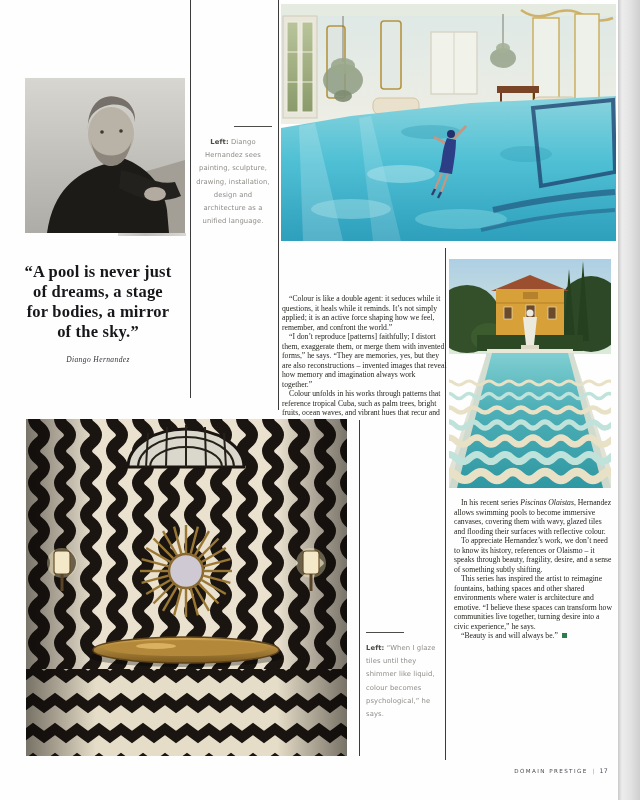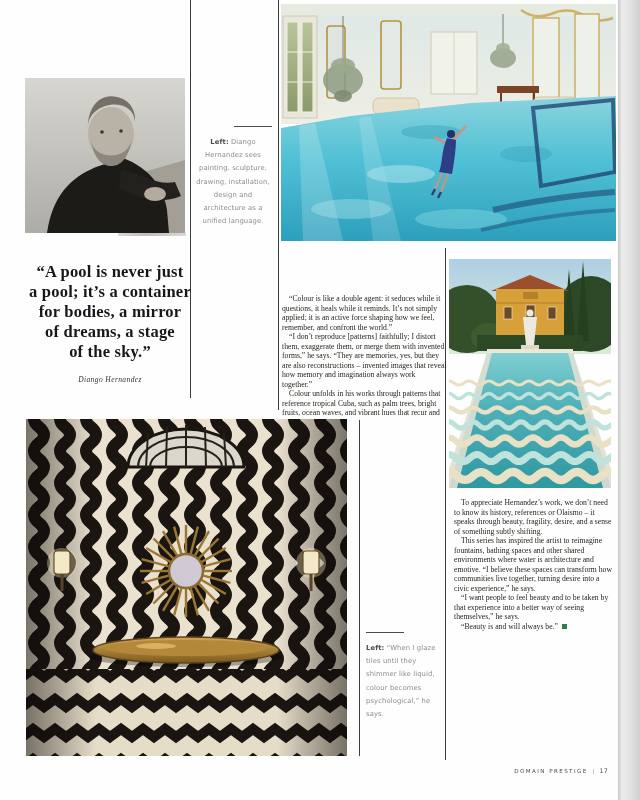--- a/index.html
+++ b/index.html
@@ -3,21 +3,21 @@
 <meta charset="utf-8">
 <style>
   html,body{margin:0;padding:0;background:#fff;}
   #page{position:relative;width:640px;height:800px;background:#fefefe;overflow:hidden;
         font-family:"Liberation Serif","DejaVu Serif",serif;}
   
   .scan-strip{position:absolute;top:0;right:0;width:22px;height:800px;
       background:linear-gradient(to right,#c9c9c9 0px,#ededed 4px,#e3e3e3 55%,#cfcfcf 100%);}
   .vrule{position:absolute;width:1px;background:#3c3c3c;}
   
-  .quote{position:absolute;left:24px;top:262px;width:172px;text-align:center;
+  .quote{position:absolute;left:12px;top:262px;width:172px;text-align:center;
       font-weight:700;font-size:16.5px;line-height:20px;color:#17161a;letter-spacing:.2px;}
   .quote-attr{margin-top:8px;font-weight:400;font-style:italic;font-size:7.5px;
       letter-spacing:.4px;color:#33323a;}
   
   .cap-col{position:absolute;font-family:"DejaVu Sans","Liberation Sans",sans-serif;
       font-size:6.8px;line-height:13.2px;color:#8f8d88;letter-spacing:.1px;}
   .cap-col b{color:#4e4c48;font-weight:700;}
   .cap-right{left:194px;top:126px;width:78px;text-align:center;}
   .cap-bottom{left:366px;top:632px;width:82px;text-align:left;}
   .cap-divider{border-top:1px solid #4e4c48;width:38px;height:0;margin-bottom:9px;}
@@ -156,23 +156,22 @@
   <div class="vrule" style="left:445px;top:248px;height:512px"></div>
   <div class="vrule" style="left:359px;top:420px;height:336px"></div>
 
   <div class="cap-col cap-right">
     <div class="cap-divider"></div>
     <p><b>Left:</b> <span>Diango Hernandez sees painting, sculpture, drawing, installation, design and architecture as a unified language.</span></p>
   </div>
 
   <div class="quote">
     <div>“A pool is never just</div>
-    <div>a pool; it’s a container</div>
+    <div>of dreams, a stage</div>
     <div>for bodies, a mirror</div>
-    <div>of dreams, a stage</div>
     <div>of the sky.”</div>
     <div class="quote-attr">Diango Hernandez</div>
   </div>
 
   <div class="bodycol col-center">
     <p>“Colour is like a double agent: it seduces while it questions, it heals while it reminds. It’s not simply applied; it is an active force shaping how we feel, remember, and confront the world.”</p>
     <p>“I don’t reproduce [patterns] faithfully; I distort them, exaggerate them, or merge them with invented forms,” he says. “They are memories, yes, but they are also reconstructions – invented images that reveal how memory and imagination always work together.”</p>
     <p>Colour unfolds in his works through patterns that reference tropical Cuba, such as palm trees, bright fruits, ocean waves, and vibrant hues that recur and transform.</p>
   </div>
 
@@ -305,23 +304,23 @@
       <line x1="285" y1="155" x2="285" y2="172" stroke="#5a4428" stroke-width="3"></line>
     </g>
   </svg>
 
   <div class="cap-col cap-bottom">
     <div class="cap-divider"></div>
     <p><b>Left:</b> <span>“When I glaze tiles until they shimmer like liquid, colour becomes psychological,” he says.</span></p>
   </div>
 
   <div class="bodycol col-right">
+    <p><span>In his recent series </span><span class="ital">Piscinas Olaistas</span><span>, Hernandez allows swimming pools to become immersive canvases, covering them with wavy, glazed tiles and flooding their surfaces with reflective colour.</span></p>
     <p>To appreciate Hernandez’s work, we don’t need to know its history, references or Olaismo – it speaks through beauty, fragility, desire, and a sense of something subtly shifting.</p>
     <p>This series has inspired the artist to reimagine fountains, bathing spaces and other shared environments where water is architecture and emotive. “I believe these spaces can transform how communities live together, turning desire into a civic experience,” he says.</p>
-    <p>“I want people to feel beauty and to be taken by that experience into a better way of seeing themselves,” he says.</p>
     <p><span>“Beauty is and will always be.”</span><span class="endmark"></span></p>
   </div>
 
   <div class="footer">
     <span>DOMAIN PRESTIGE</span><span class="sep">|</span><span class="pg">17</span>
   </div>
 
   <div class="scan-strip"></div>
 </div>
 

